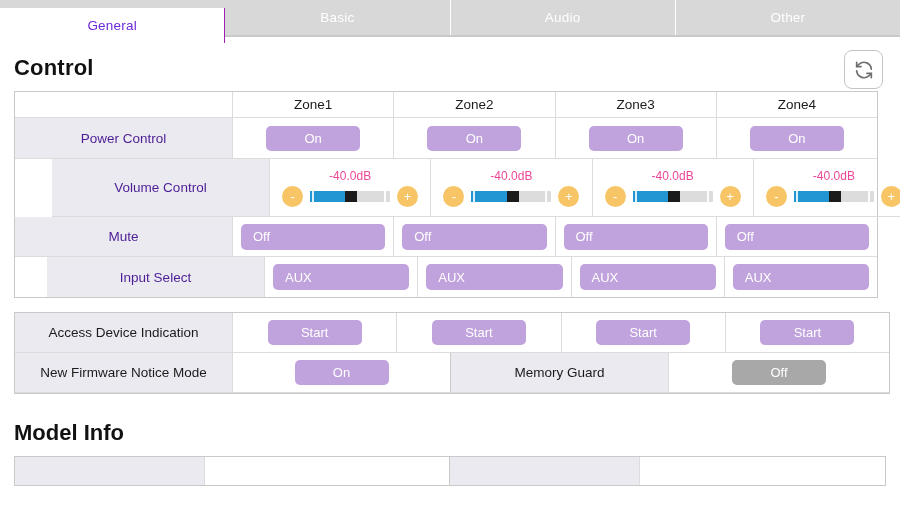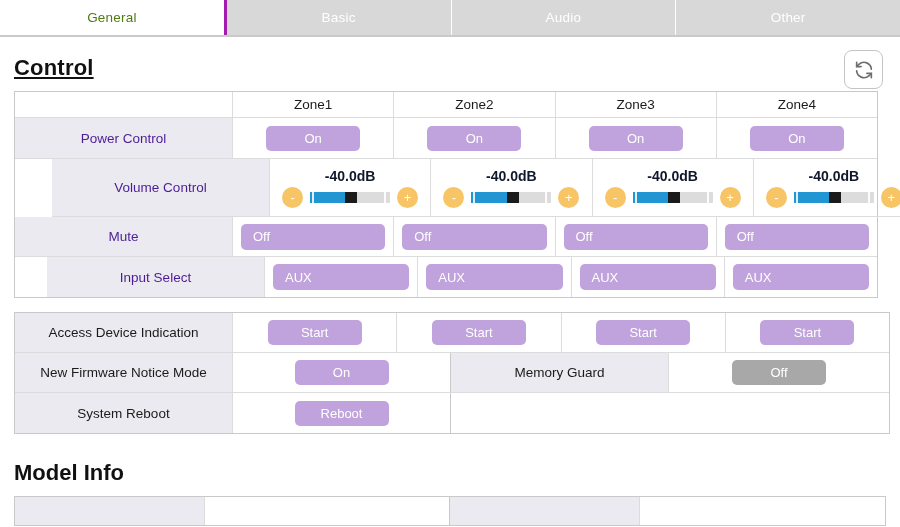--- a/index.html
+++ b/index.html
@@ -18,29 +18,30 @@
     display:flex; align-items:center; justify-content:center;
     font-size: 13.5px;
     color: #ffffff;
     background: #d8d8d8;
     border-right: 1px solid #ffffff;
     height: 35px;
     letter-spacing: .2px;
   }
   .tab:last-child { border-right: none; }
   .tab.active {
-    background:#ffffff; color:#4d7c0f;
-    border-right:3px solid #a21caf;
+    background:#ffffff; color:#6d28d9;
+    border-right:1px solid #a21caf;
+    margin-top:8px;
   }
   .tabbar-underline { height:2px; width:900px; background:#c9c9c9; }
 
   
   .section-title {
     font-size: 22px; font-weight: bold; color:#111;
-    margin: 18px 12px 0 14px; letter-spacing: .2px; text-decoration: underline;
+    margin: 18px 12px 0 14px; letter-spacing: .2px;
   }
   .refresh-btn {
     position: absolute; right: 17px; top: 50px;
     width: 39px; height: 39px;
     border: 1px solid #c4c4c4; border-radius: 8px;
     background:#fff;
     display:flex; align-items:center; justify-content:center;
     cursor: pointer;
   }
 
@@ -86,21 +87,21 @@
   .btn-narrow { width: 94px; height: 25px; text-align:center; }
   .btn-wide   { width: 100%; height: 26px; text-align:left; padding-left:12px; }
   .btn-gray   { background:#a8a8a8; width:94px; height:25px; text-align:center; }
 
   .row-pwr  { height: 41px; }
   .row-vol  { height: 58px; margin-left: 37px; }
   .row-mute { height: 40px; }
   .row-in   { height: 40px; }
 
   
-  .vol-val { font-size:14px; color:#0f172a;font-weight:bold; }
+  .vol-val { font-size:12px; color:#ec4899; }
   .slider-wrap { display:flex; align-items:center; gap:7px; }
   .rnd {
     width:21px; height:21px; border-radius:50%;
     background:#f7c566; color:#ffffff;
     display:flex; align-items:center; justify-content:center;
     font-size:13px; line-height:1; border:none; cursor:pointer;
     font-family:"Liberation Sans", sans-serif;
   }
   .track {
     position:relative; width:80px; height:11px;
@@ -310,27 +311,20 @@
       <div class="sys-lbl">New Firmware Notice Mode</div>
       <div class="sys-half" style="border-right:1px solid #c9c9c9;">
           <button class="btn btn-narrow">On</button>
         </div>
       <div class="sys-lbl">Memory Guard</div>
       <div class="sys-cell">
           <button class="btn btn-gray">Off</button>
         </div>
     </div>
 
-    <div class="sys-row">
-      <div class="sys-lbl">System Reboot</div>
-      <div class="sys-half" style="border-right:1px solid #c9c9c9;">
-          <button class="btn btn-narrow">Reboot</button>
-        </div>
-      <div class="sys-blank" style="border-left:none;background:transparent;"></div>
-    </div>
   </div>
 
   <div class="mi-title">Model Info</div>
   <div class="mi-tbl">
     <div class="mi-lbl"></div>
     <div class="mi-val"></div>
     <div class="mi-lbl"></div>
     <div class="mi-val" style="border-right:none;"></div>
   </div>
 

